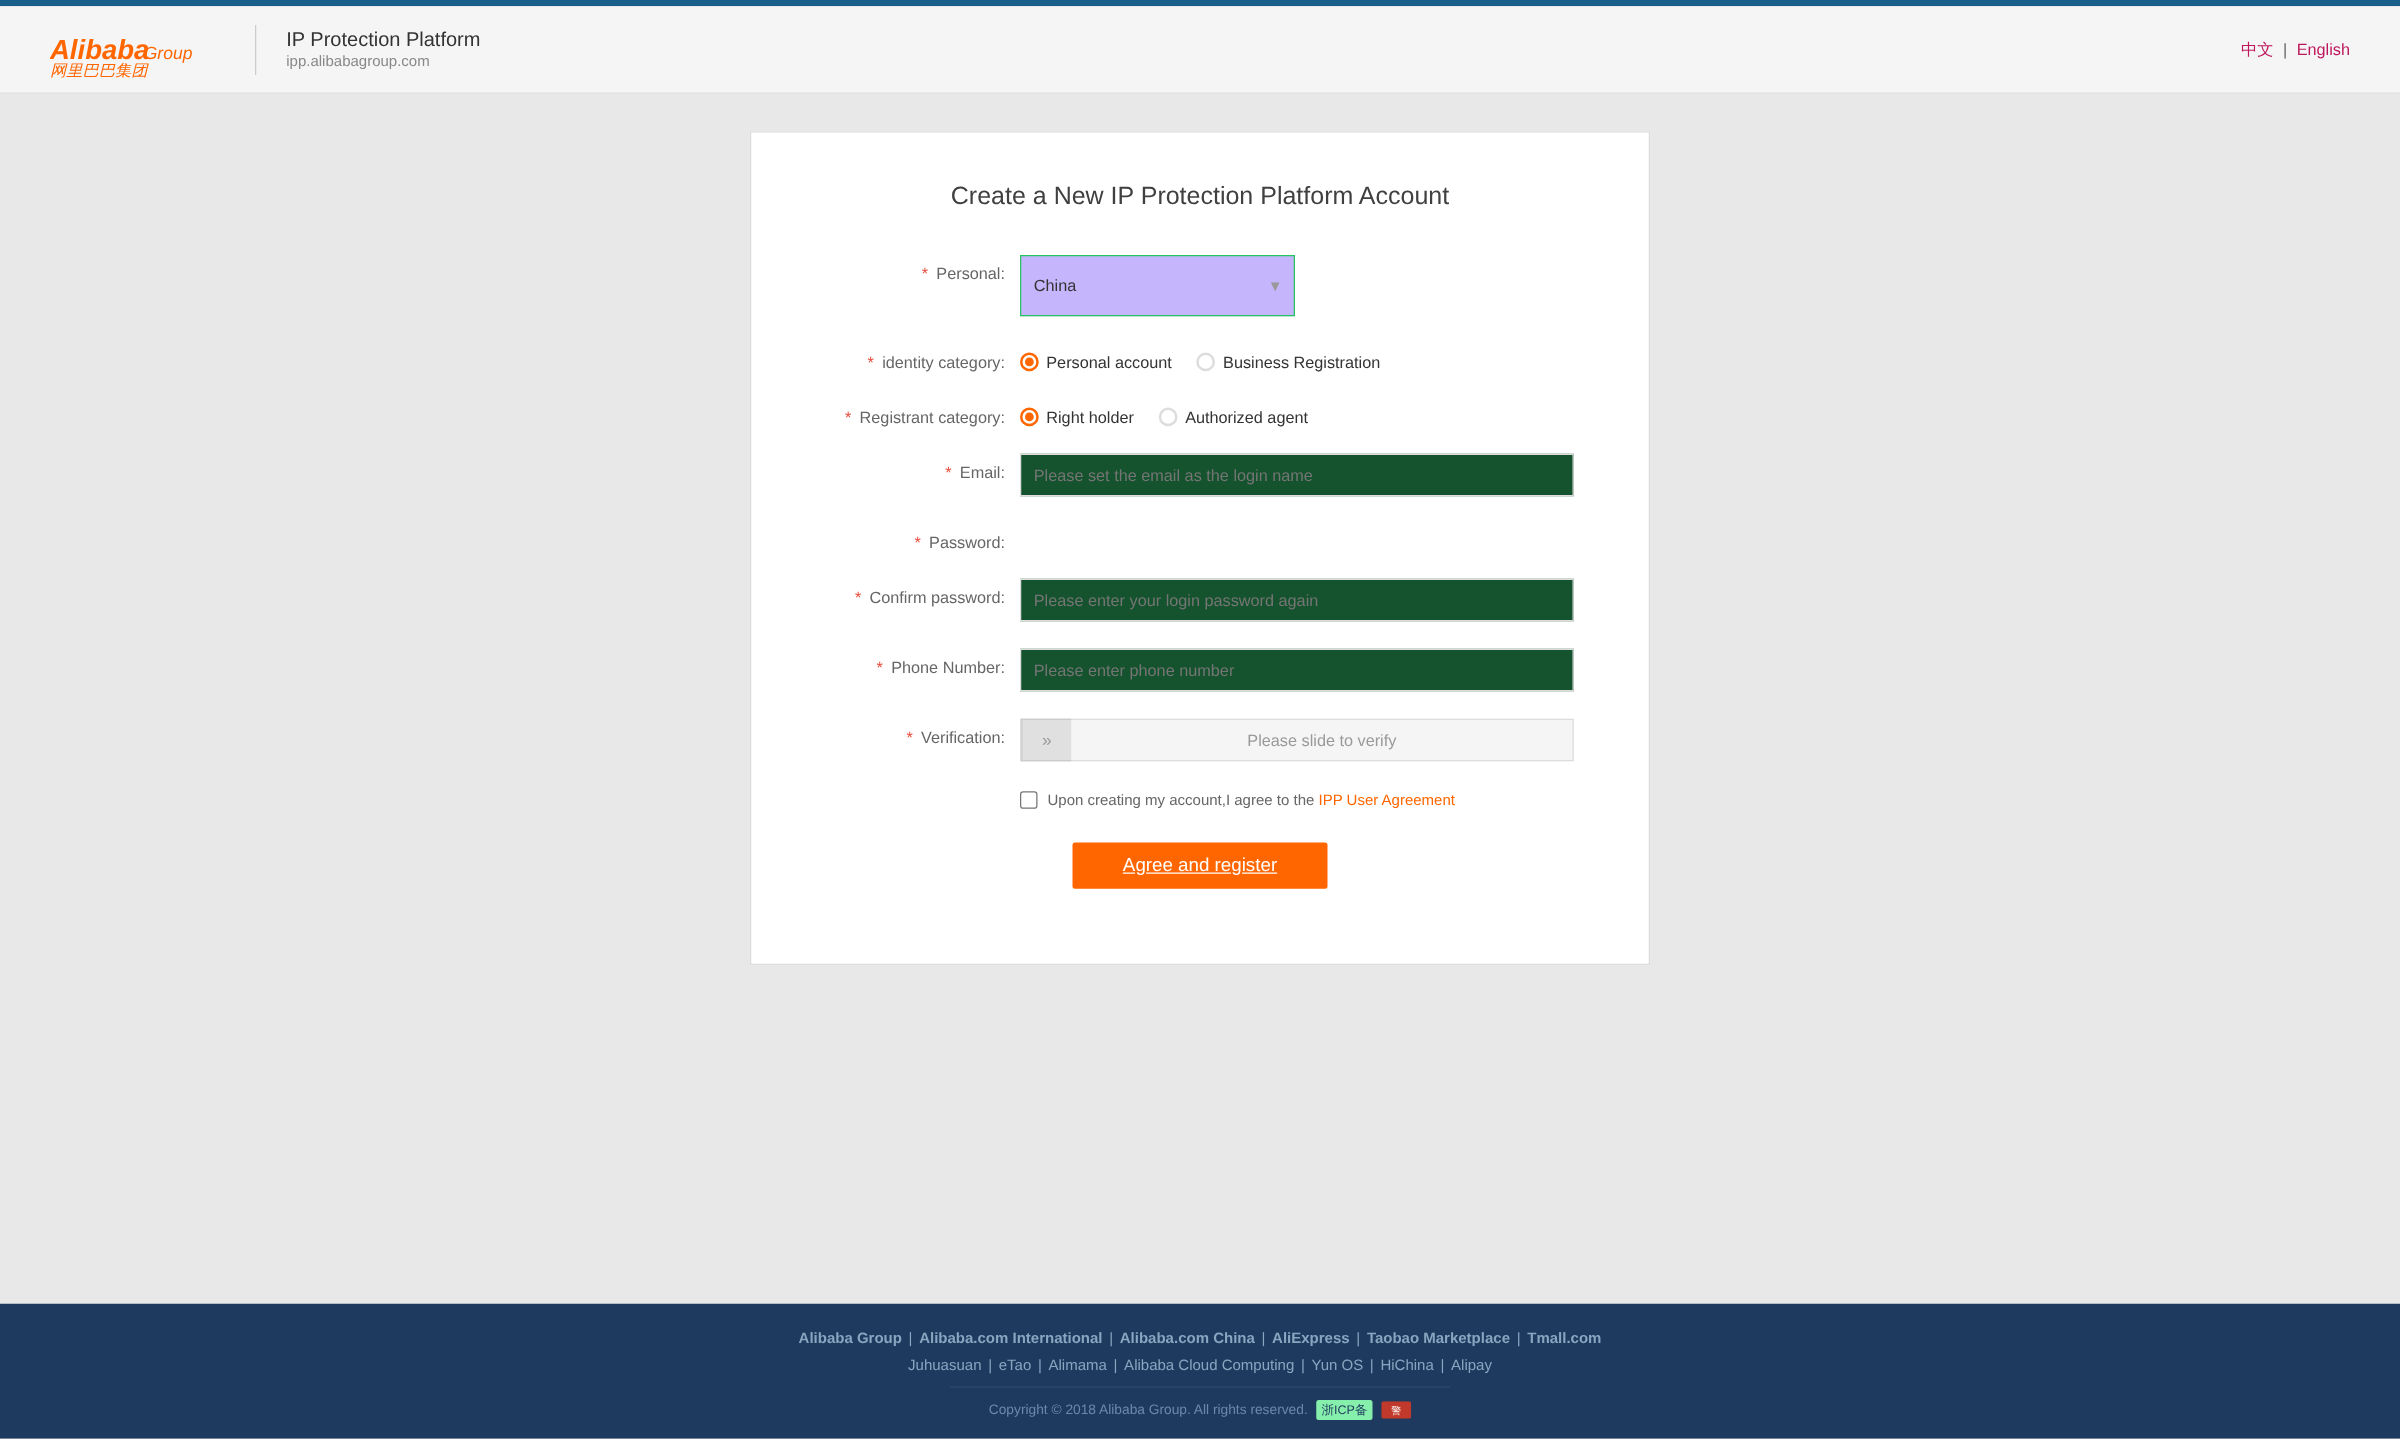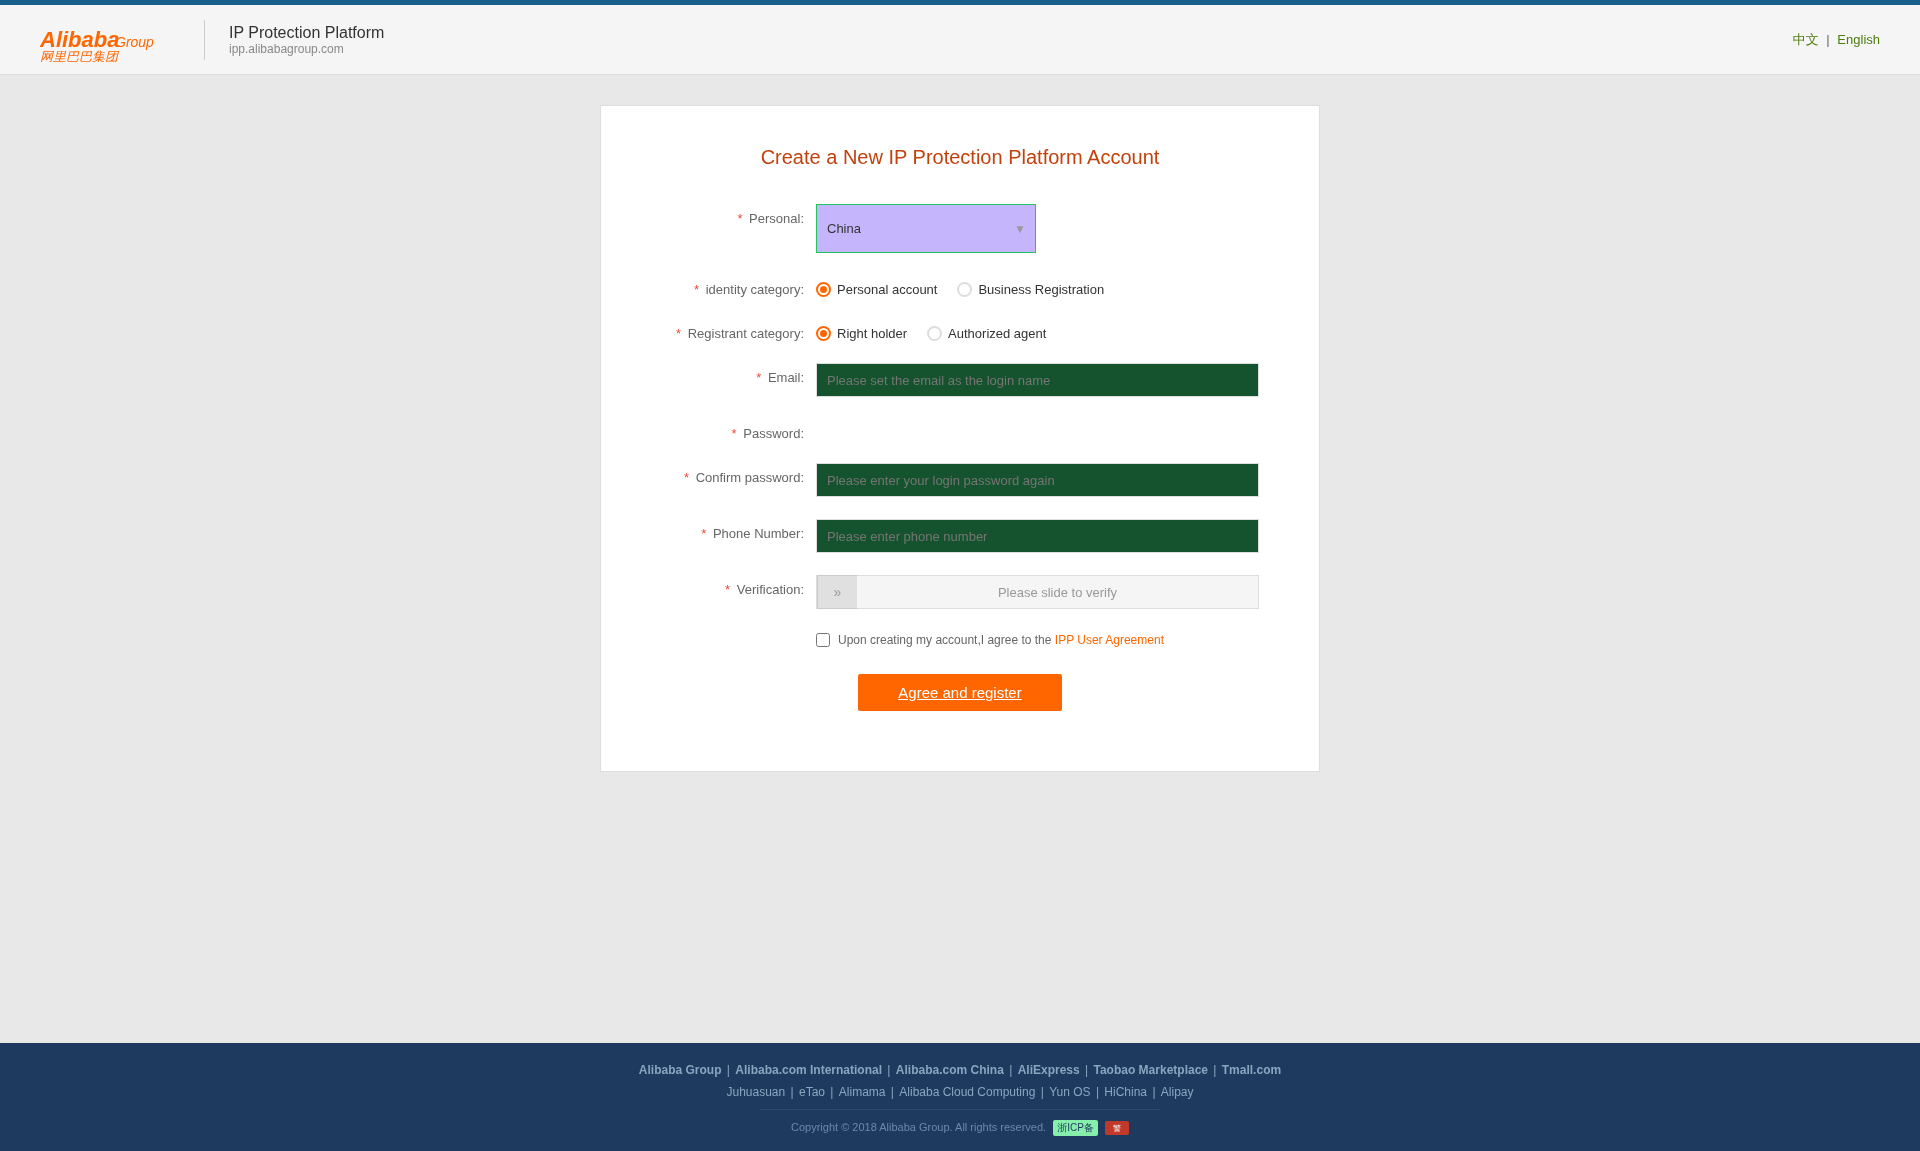--- a/index.html
+++ b/index.html
@@ -64,21 +64,21 @@
     .platform-url {
       font-size: 12px;
       color: #888;
     }
 
     .header-right {
       font-size: 13px;
       color: #666;
     }
     .header-right a {
-      color: #4d7c0f;
+      color: #be185d;
       text-decoration: none;
     }
     .lang-separator { margin: 0 4px; }
 
     
     .main-content {
       flex: 1;
       display: flex;
       justify-content: center;
       align-items: flex-start;
@@ -91,21 +91,21 @@
       background: #fff;
       width: 720px;
       min-height: 600px;
       border: 1px solid #ddd;
       padding: 40px 60px 60px;
     }
 
     .form-title {
       text-align: center;
       font-size: 20px;
-      color: #c2410c;
+      color: #404040;
       font-weight: normal;
       margin-bottom: 35px;
       padding-bottom: 0;
     }
 
     .form-row {
       display: flex;
       align-items: flex-start;
       margin-bottom: 22px;
     }

